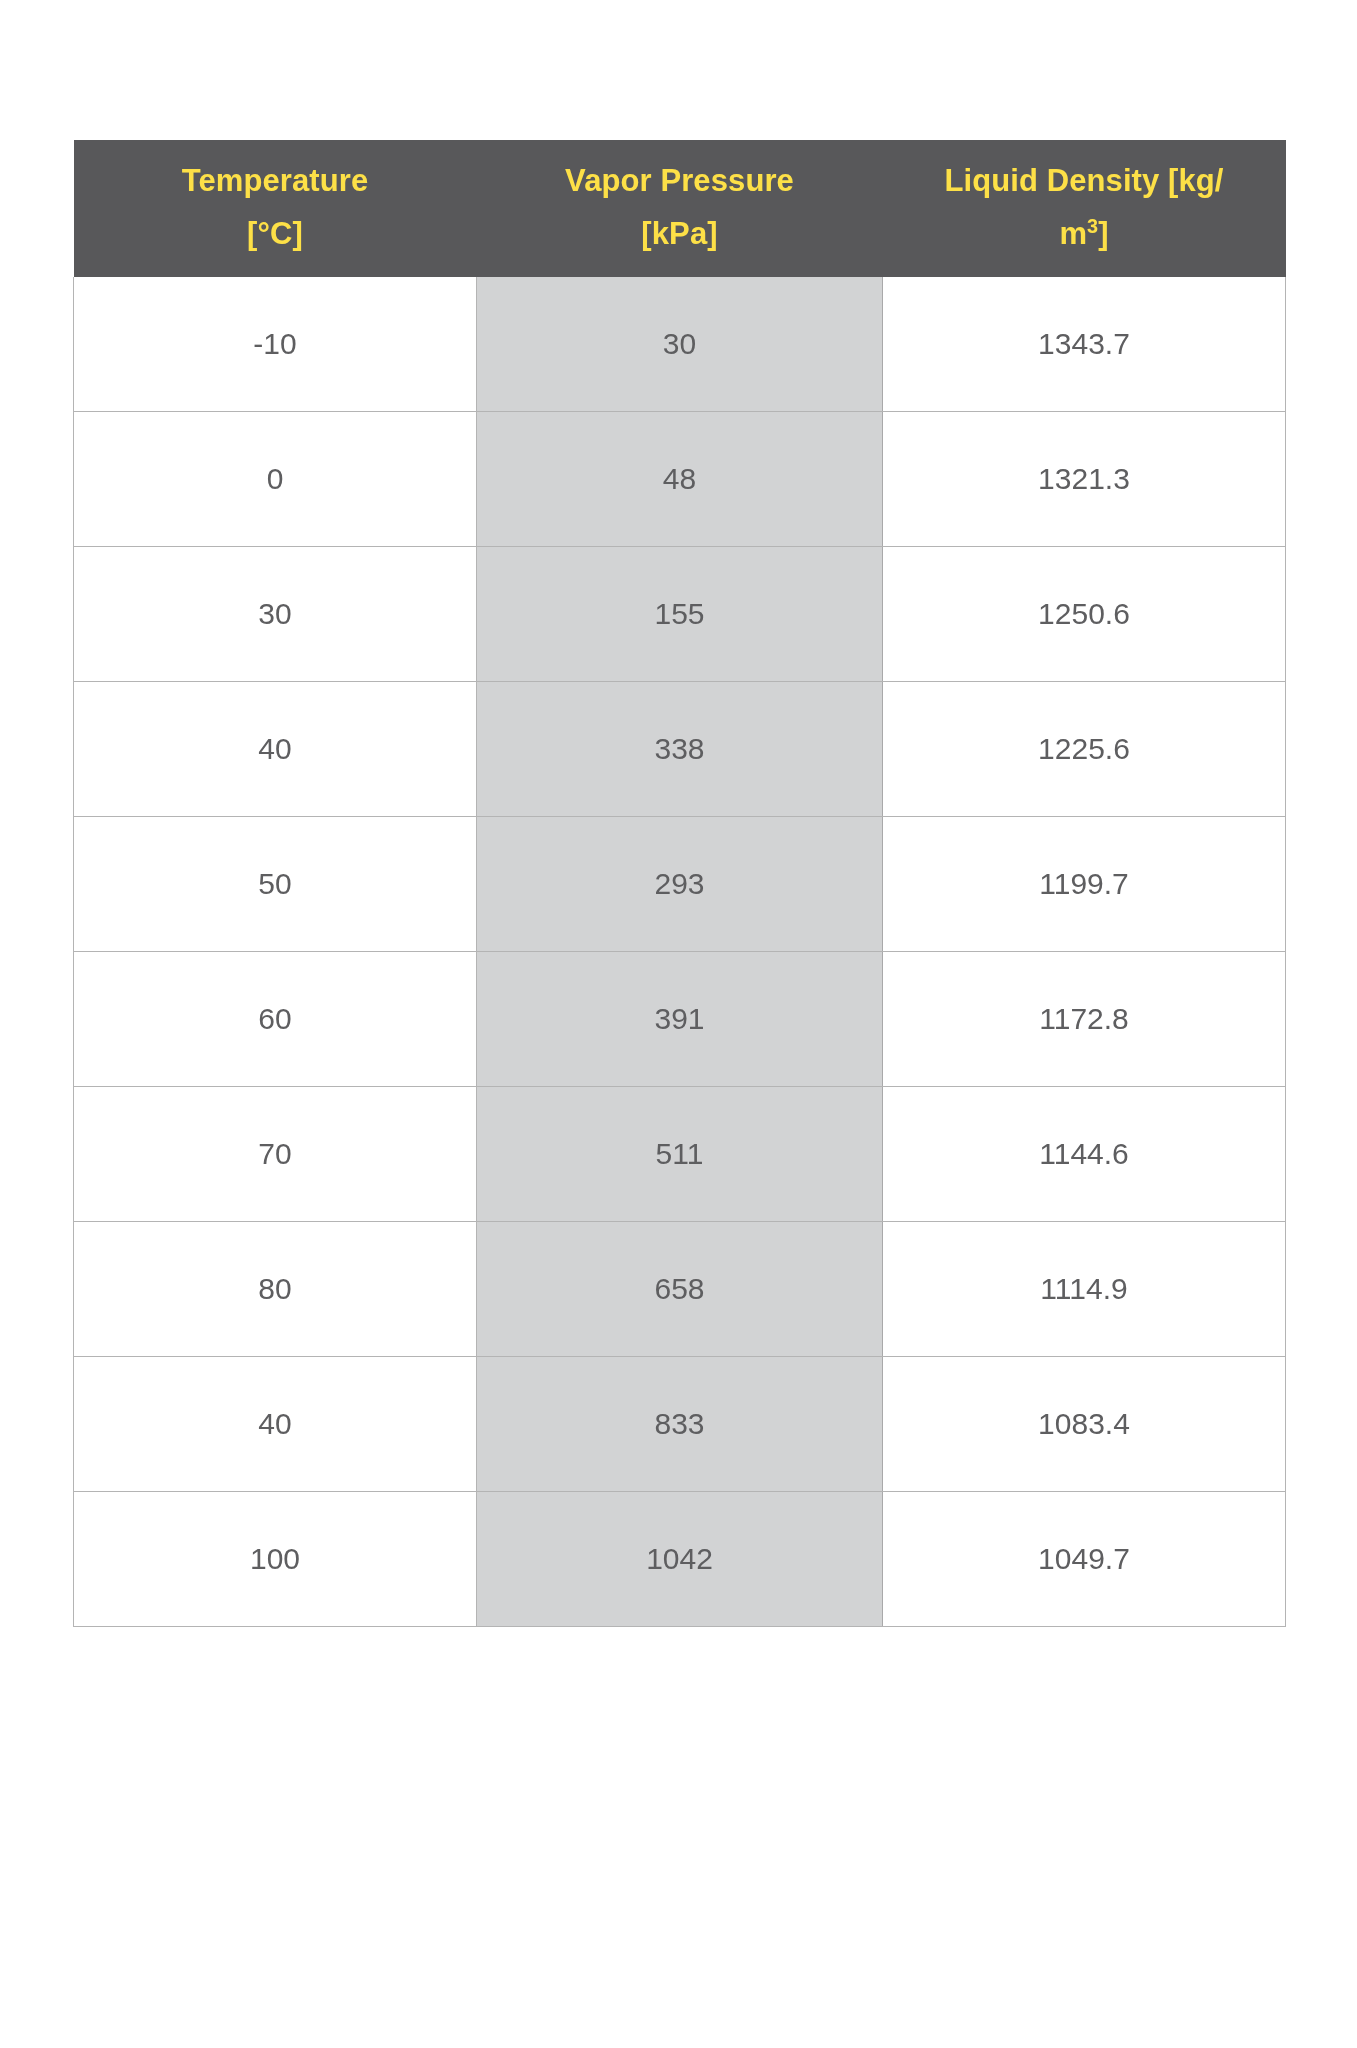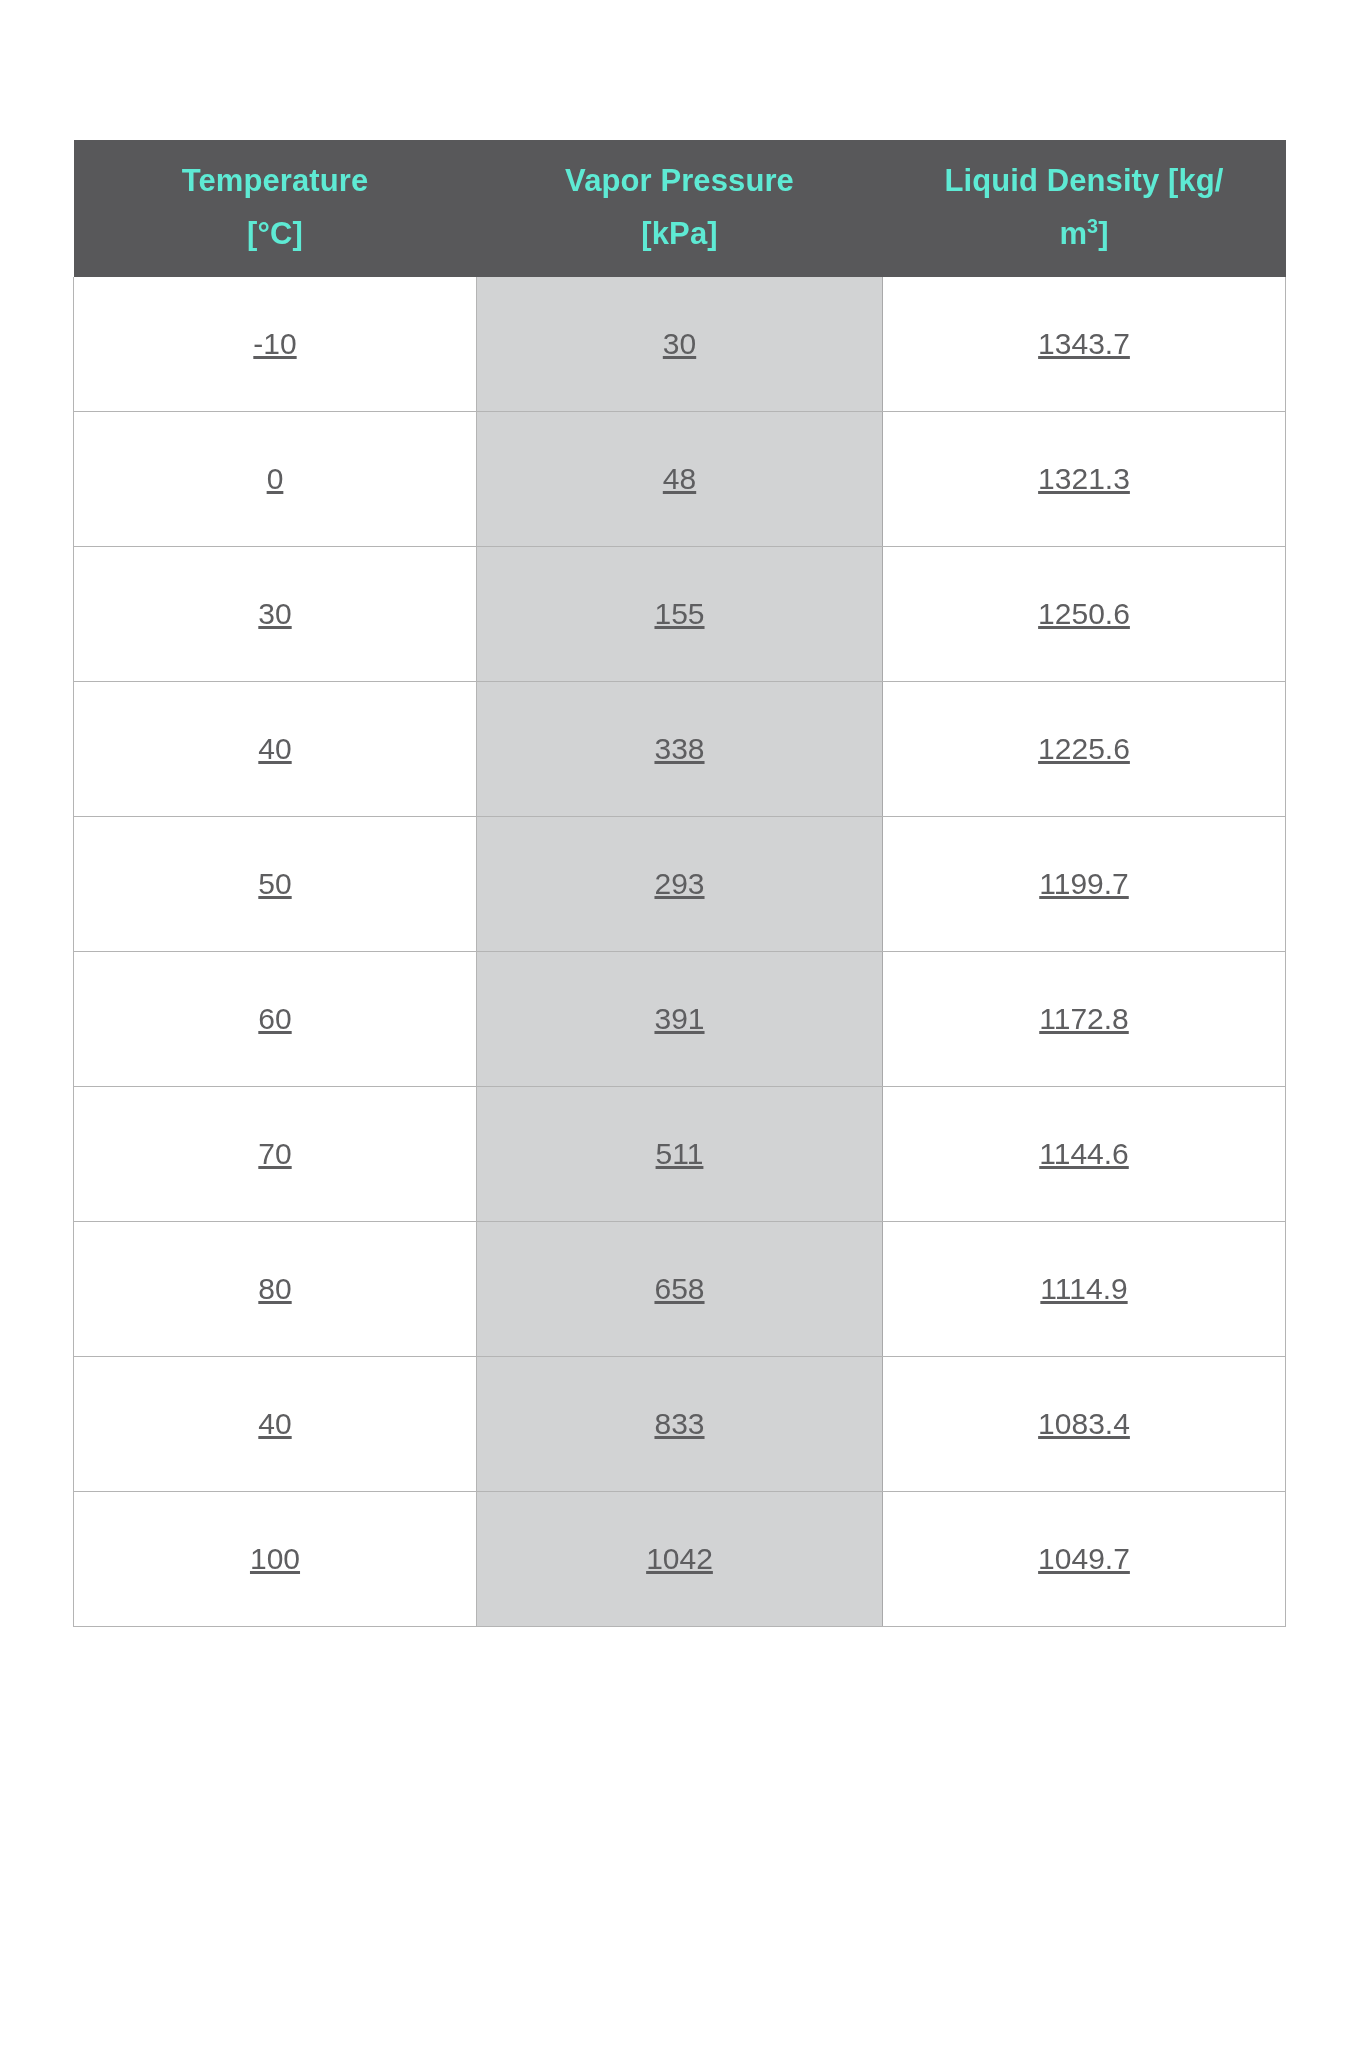--- a/index.html
+++ b/index.html
@@ -34,21 +34,21 @@
     border-collapse: collapse;
     table-layout: fixed;
   }
 
   table.data-table col.col-temp     { width: 403px; }
   table.data-table col.col-pressure { width: 406px; }
   table.data-table col.col-density  { width: 403px; }
 
   thead tr.header-row th {
     background: #58585a;
-    color: #5eead4;
+    color: #fde047;
     font-size: 31px;
     font-weight: 600;
     line-height: 1.72;
     letter-spacing: 0.1px;
     vertical-align: middle;
     padding: 14px 10px 16px 10px;
     border: none;
     word-wrap: break-word;
     overflow-wrap: break-word;
   }
@@ -61,21 +61,20 @@
   tbody tr.data-row td {
     height: 134px;
     font-size: 30px;
     font-weight: 400;
     color: #5e5e60;
     text-align: center;
     vertical-align: middle;
     border: 1px solid #b4b4b4;
     background: #ffffff;
     padding: 0;
-    text-decoration: underline;
   }
 
   tbody tr.data-row td.cell-pressure {
     background: #d2d3d4;
     border-left-color: #a9a9aa;
     border-right-color: #a9a9aa;
   }
 
   tbody tr.data-row:first-child td {
     border-top: none;

